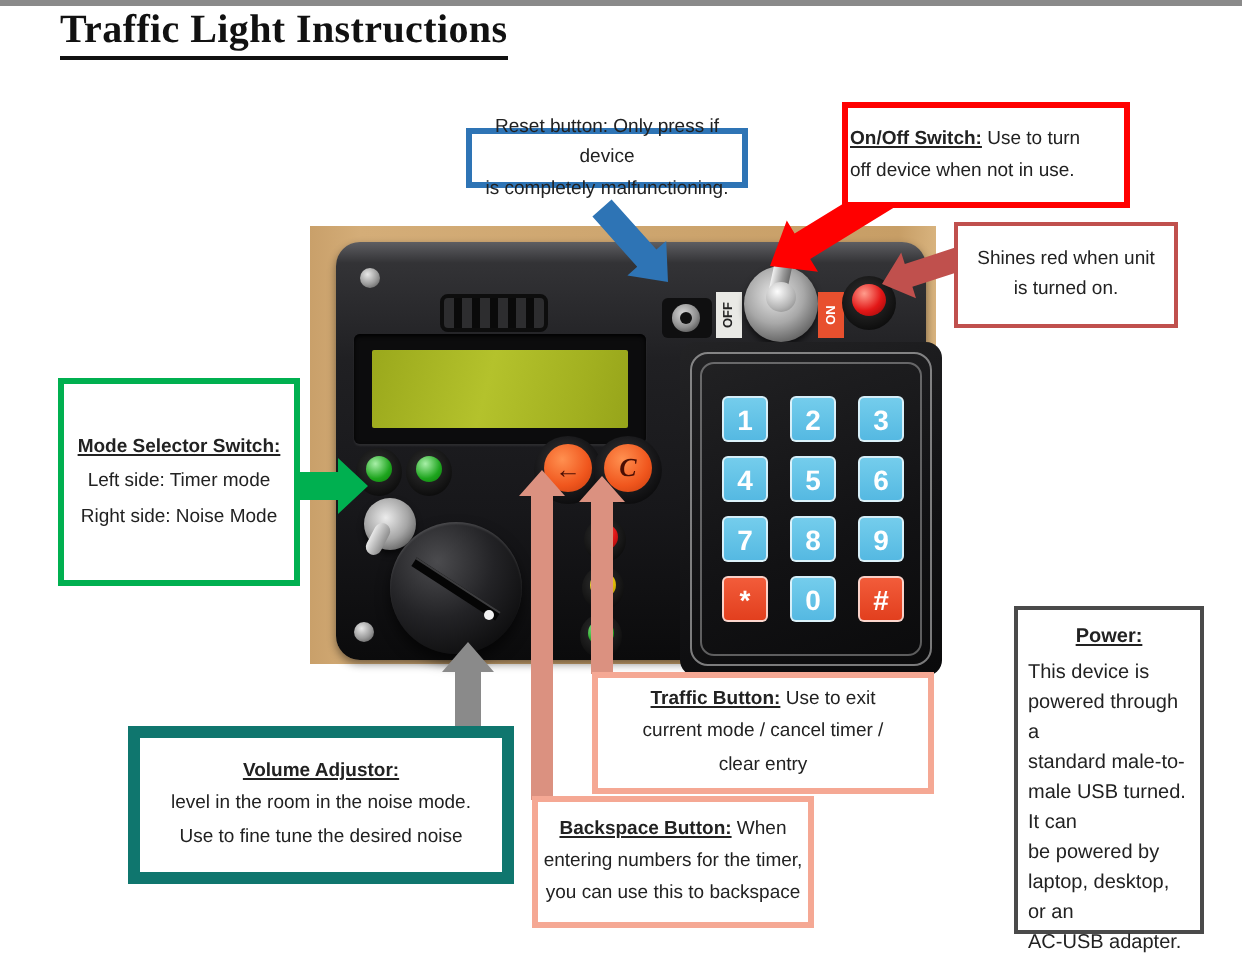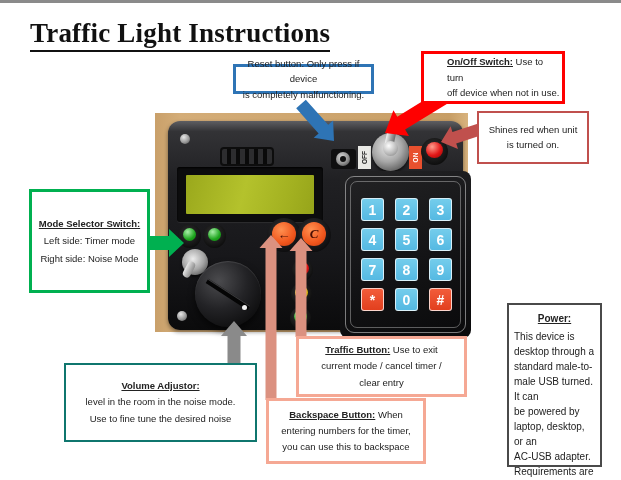--- a/index.html
+++ b/index.html
@@ -3,38 +3,38 @@
 <meta charset="utf-8">
 <style>
   html,body{margin:0;padding:0;}
   body{
     width:621px;height:480px;position:relative;background:#ffffff;
     font-family:"Liberation Sans",sans-serif;color:#1a1a1a;overflow:hidden;
   }
   .top-edge{position:absolute;left:0;top:0;width:621px;height:3px;background:#8a8a8a;}
   
   .page-title{
-    position:absolute;left:30px;top:18px;
-    font-family:"Liberation Serif",serif;font-weight:bold;font-size:27px;
+    position:absolute;left:30px;top:4px;
+    font-family:"Liberation Serif",serif;font-weight:bold;font-size:20px;
     color:#111;border-bottom:2.5px solid #111;padding-bottom:1px;letter-spacing:.2px;
   }
   
   .abox{
     position:absolute;background:#fff;box-sizing:border-box;
     display:flex;flex-direction:column;justify-content:center;
     font-size:9.5px;line-height:1.65;text-align:center;z-index:10;color:#222;
   }
   .abox .hu{font-weight:bold;text-decoration:underline;}
   .box-reset{left:233px;top:64px;width:141px;height:30px;border:3px solid #2E74B5;}
-  .box-onoff{left:421px;top:51px;width:144px;height:53px;border:3px solid #FF0000;text-align:left;padding-left:23px;}
+  .box-onoff{left:421px;top:51px;width:144px;height:53px;border:3px solid #FF0000;text-align:left;padding-left:1px;}
   .box-powerind{left:477px;top:111px;width:112px;height:53px;border:2px solid #C0504D;line-height:1.55;}
   .box-mode{left:29px;top:189px;width:121px;height:104px;border:3px solid #00B050;line-height:1.8;}
-  .box-volume{left:64px;top:363px;width:193px;height:79px;border:2px solid #0f766e;line-height:1.75;}
+  .box-volume{left:64px;top:363px;width:193px;height:79px;border:6px solid #0f766e;line-height:1.75;}
   .box-cancel{left:296px;top:336px;width:171px;height:61px;border:3px solid #F5A894;line-height:1.7;}
-  .box-backspace{left:266px;top:398px;width:160px;height:66px;border:3px solid #F5A894;line-height:1.7;}
+  .box-backspace{left:266px;top:398px;width:141px;height:66px;border:3px solid #F5A894;line-height:1.7;}
   .box-power{left:507px;top:303px;width:95px;height:164px;border:2px solid #4a4a4a;
              justify-content:flex-start;padding:6px 5px;font-size:10px;line-height:1.5;text-align:left;}
   .box-power .ph{text-align:center;margin-bottom:3px;}
   
   .arrow-layer{position:absolute;left:0;top:0;z-index:5;pointer-events:none;}
   
   .photo{
     position:absolute;left:155px;top:113px;width:313px;height:219px;z-index:1;
     background:linear-gradient(90deg,#c9a06a 0%,#d4ad78 8%,#c79e66 94%,#d8b37e 100%);
   }
@@ -259,21 +259,21 @@
 
 <div class="abox box-backspace">
   <div><span class="hu">Backspace Button:</span><span> When</span></div>
   <div>entering numbers for the timer,</div>
   <div>you can use this to backspace</div>
 </div>
 
 <div class="abox box-power">
   <div class="hu ph">Power:</div>
   <div>This device is</div>
-  <div>desktop through a</div>
+  <div>powered through a</div>
   <div>standard male-to-</div>
   <div>male USB turned. It can</div>
   <div>be powered by</div>
   <div>laptop, desktop, or an</div>
   <div>AC-USB adapter.</div>
   <div>Requirements are 5V</div>
   <div>and minimum 500mA.</div>
 </div>
 
 </body></html>

